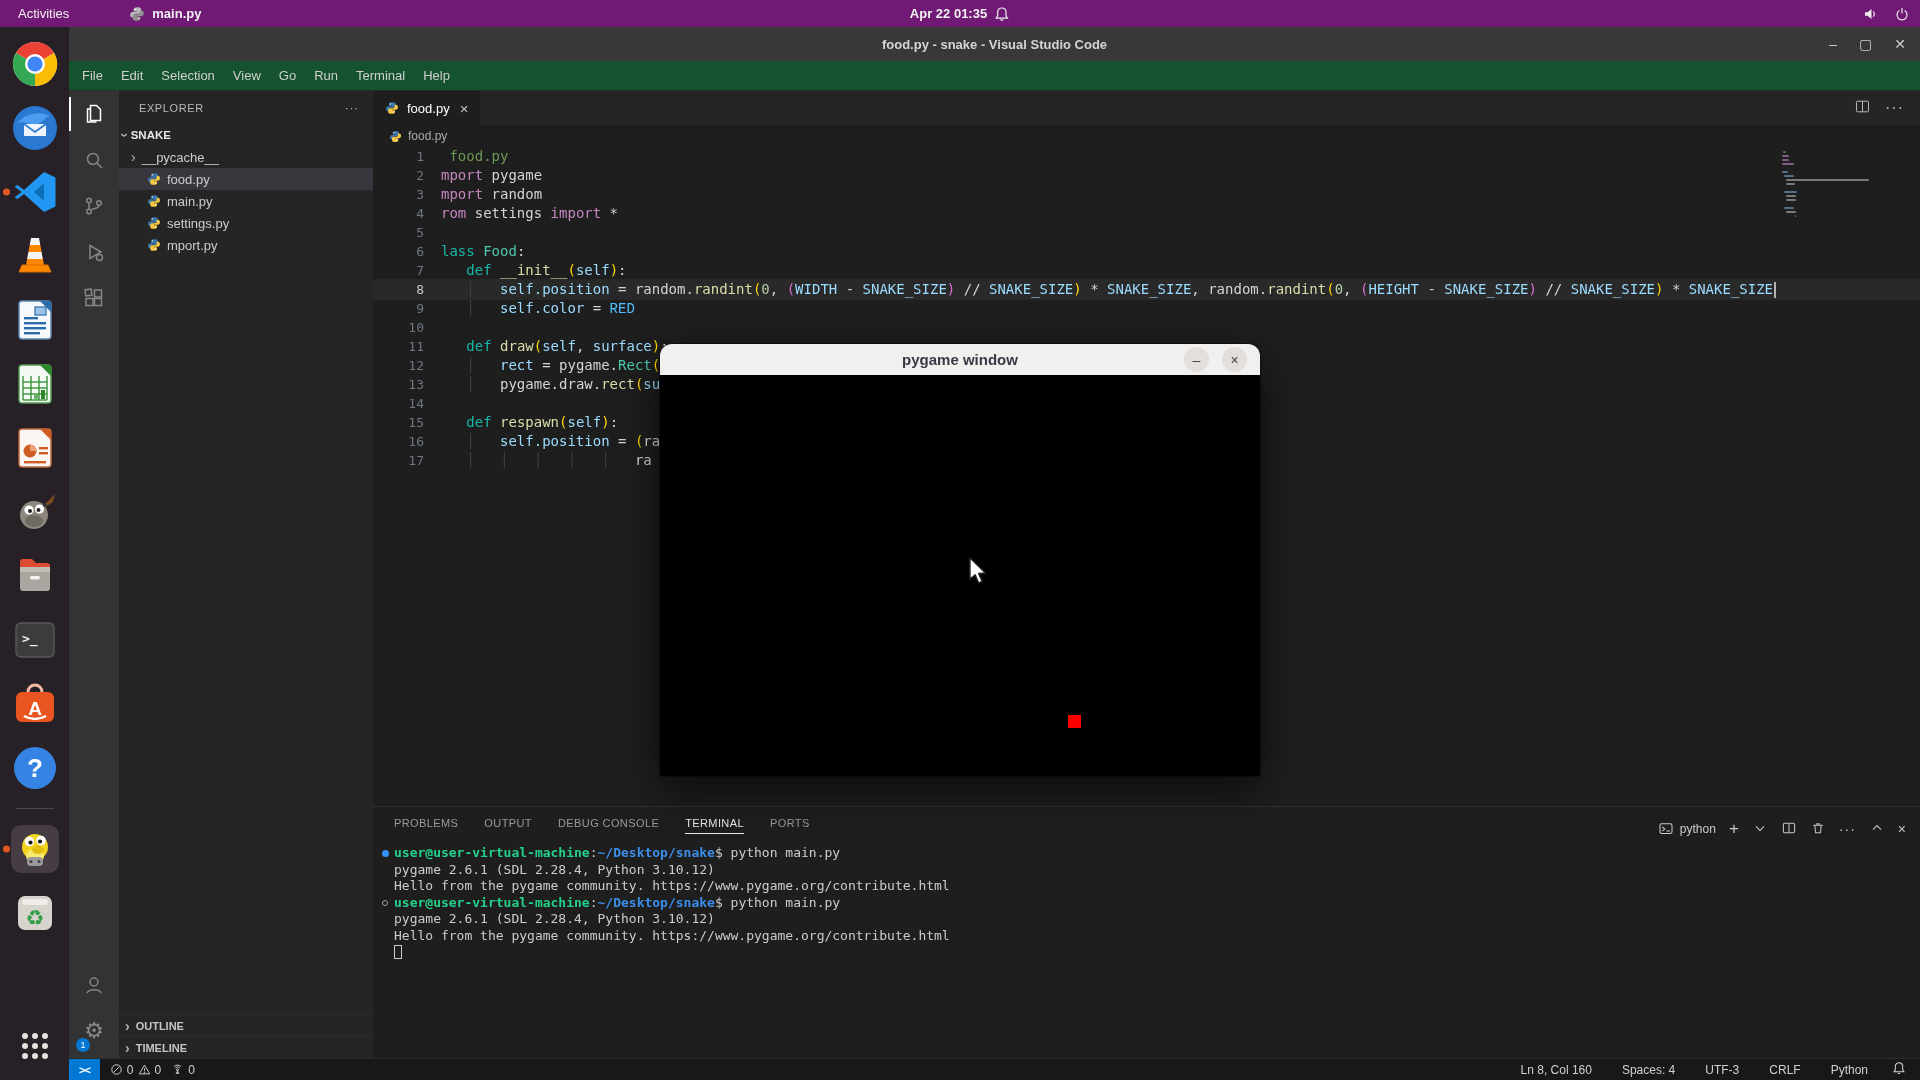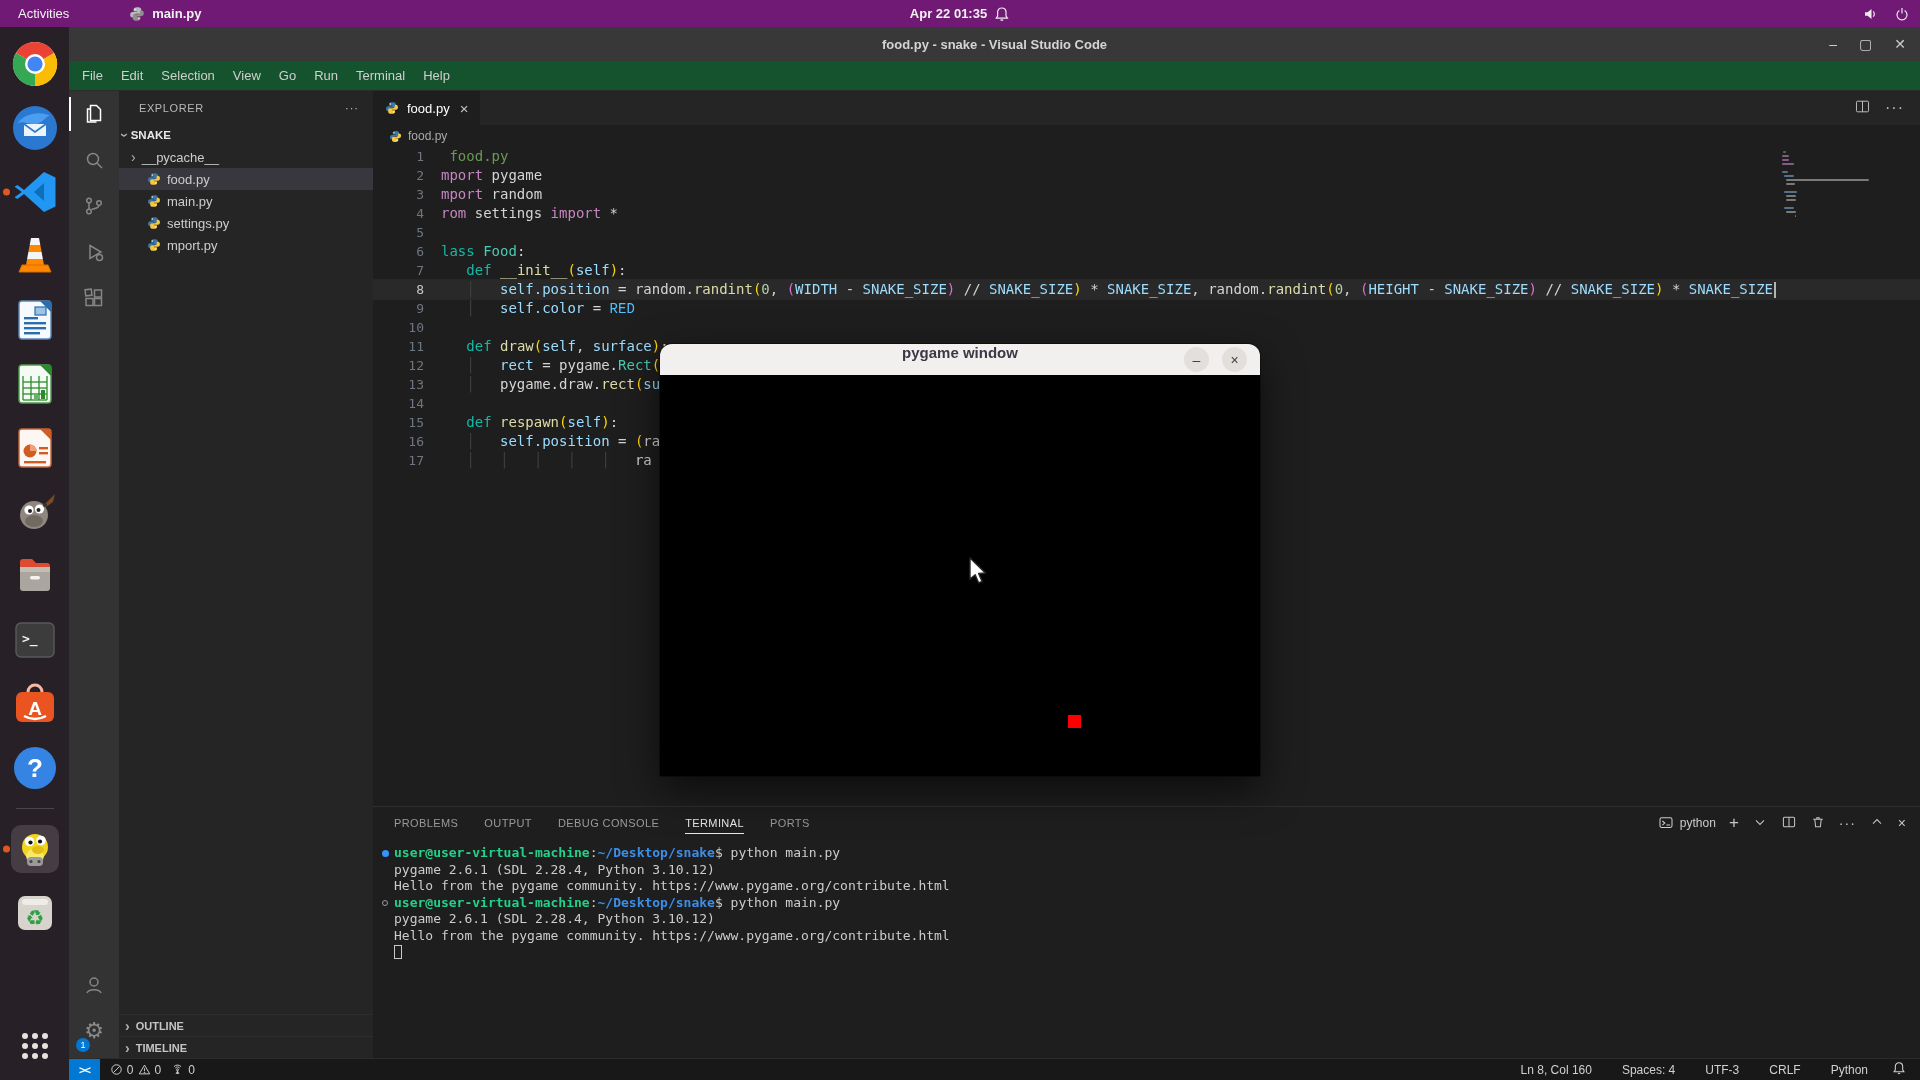--- a/index.html
+++ b/index.html
@@ -85,21 +85,21 @@
   .tk-com{color:#6a9955;} .tk-kw{color:#c586c0;} .tk-kw2{color:#14b8a6;}
   .tk-cls{color:#4ec9b0;} .tk-fn{color:#dcdcaa;} .tk-var{color:#9cdcfe;}
   .tk-num{color:#b5cea8;} .tk-fg{color:#d4d4d4;} .tk-br1{color:#ffd700;}
   .tk-br2{color:#da70d6;} .tk-const{color:#4fc1ff;font-family:Liberation Mono, monospace;} .tk-guide{color:#3f3f3f;}
   .caret{display:inline-block;width:2px;height:16px;background:#b4b4b4;vertical-align:middle;margin-left:1px;}
   #minimap{position:absolute;right:46px;top:4px;width:92px;height:110px;}
   .mini-bar{position:absolute;height:2px;border-radius:1px;opacity:.85;}
 
   
   #panel{height:252px;flex:0 0 auto;background:#1e1e1e;border-top:1px solid #2f2f2f;display:flex;flex-direction:column;}
-  #panel-header{height:32px;display:flex;align-items:center;padding:0 14px 0 21px;flex:0 0 auto;}
+  #panel-header{height:32px;display:flex;align-items:flex-end;padding:0 14px 0 21px;flex:0 0 auto;}
   .panel-tab{font-size:11px;letter-spacing:.4px;color:#9a9a9a;margin-right:26px;height:32px;display:flex;align-items:center;position:relative;}
   .panel-tab.active{color:#e7e7e7;}
   .panel-tab.active::after{content:"";position:absolute;left:0;right:0;bottom:5px;height:1px;background:#e7e7e7;}
   #panel-actions{margin-left:auto;display:flex;align-items:center;gap:13px;color:#c5c5c5;font-size:14px;}
   #panel-actions .shell{display:flex;align-items:center;gap:6px;font-size:12px;color:#cccccc;}
   #panel-actions svg{width:16px;height:16px;stroke:currentColor;fill:none;stroke-width:1.3;}
   #terminal{padding:6px 0 0 0;font-family:"DejaVu Sans Mono",monospace;font-size:13px;color:#cccccc;}
   .term-line{position:relative;padding-left:21px;line-height:16.5px;white-space:pre;}
   .term-line .mk{position:absolute;left:9px;top:5px;width:7px;height:7px;border-radius:50%;}
   .mk.filled{background:#3794ff;}
@@ -113,21 +113,21 @@
     color:#d0d0d0;font-size:12px;flex:0 0 auto;}
   #remote{height:100%;background:#0078d4;color:#fff;display:flex;align-items:center;padding:0 10px;font-size:11px;font-weight:700;letter-spacing:-1px;}
   .sb-item{display:flex;align-items:center;gap:4px;margin-left:10px;}
   .sb-item svg{width:13px;height:13px;stroke:currentColor;fill:none;stroke-width:1.2;}
   #sb-right{margin-left:auto;display:flex;align-items:center;gap:18px;padding-right:14px;}
   #sb-right .sb-text{margin:6px;}
 
   
   #pygame-win{position:absolute;left:660px;top:344px;width:600px;z-index:40;
     box-shadow:0 14px 40px rgba(0,0,0,.6),0 0 0 1px rgba(0,0,0,.35);border-radius:12px 12px 0 0;}
-  #pygame-title{height:31px;background:#f2f0ef;border-radius:12px 12px 0 0;display:flex;justify-content:center;position:relative;}
+  #pygame-title{height:31px;background:#f2f0ef;border-radius:12px 12px 0 0;display:flex;align-items:center;justify-content:center;position:relative;}
   #pygame-title .pt-label{font-weight:700;font-size:15px;color:#3d3846;}
   .pg-btn{position:absolute;top:3px;width:25px;height:25px;border-radius:50%;background:#e2dfdd;color:#47423e;
     display:flex;align-items:center;justify-content:center;font-size:14px;line-height:1;}
   #pg-min{right:51px;} #pg-close{right:13px;}
   #pygame-client{height:401px;background:#000000;position:relative;}
   #pg-food{position:absolute;}
 
   
   #cursor{position:absolute;left:967px;top:556px;z-index:60;pointer-events:none;}
 

